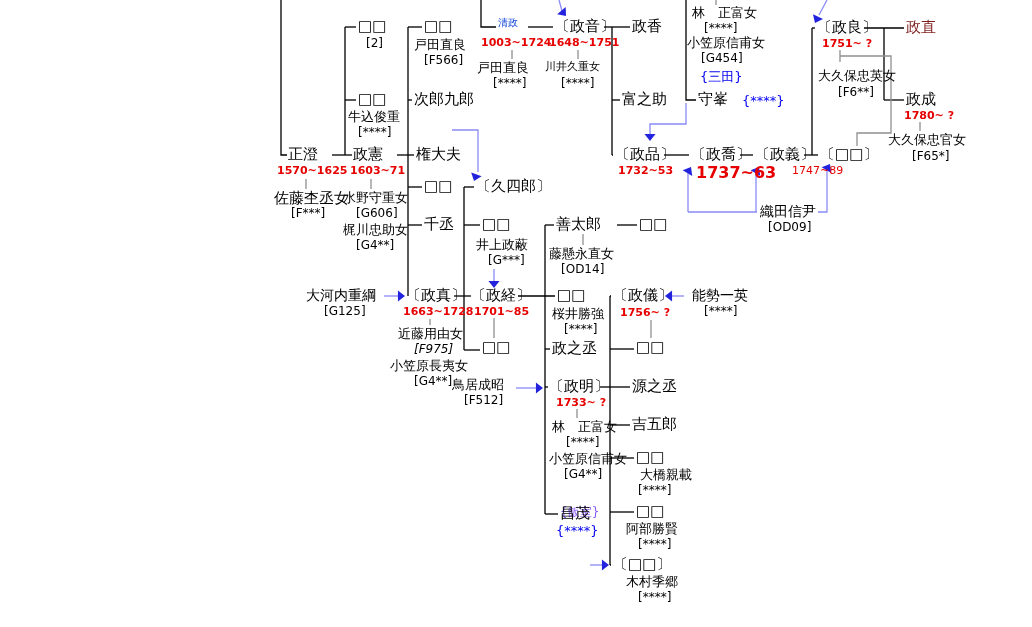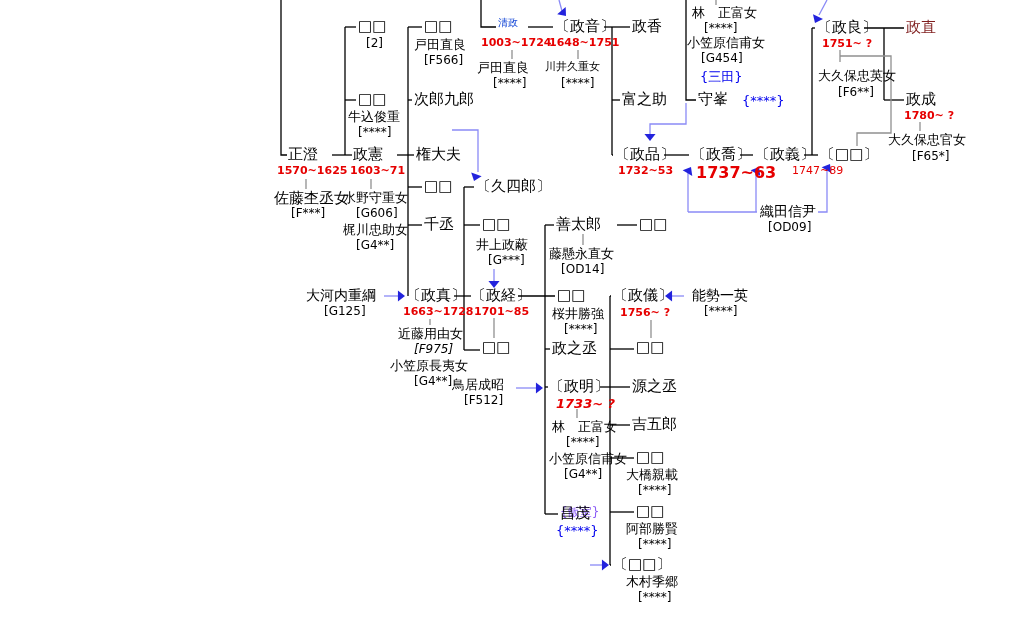--- a/index.html
+++ b/index.html
@@ -150,37 +150,37 @@
       <div class="lbl" style="left: 464px; top: 394px; color: rgb(0, 0, 0); font-size: 12px;">[F512]</div>
       <div class="lbl" style="left: 556px; top: 217px; color: rgb(0, 0, 0); font-size: 15px;">善太郎</div>
       <div class="lbl" style="left: 549px; top: 247px; color: rgb(0, 0, 0); font-size: 13px;">藤懸永直女</div>
       <div class="lbl" style="left: 561px; top: 263px; color: rgb(0, 0, 0); font-size: 12px;">[OD14]</div>
       <div class="lbl" style="left: 639px; top: 217px; color: rgb(0, 0, 0); font-size: 15px;">□□</div>
       <div class="lbl" style="left: 557px; top: 288px; color: rgb(0, 0, 0); font-size: 15px;">□□</div>
       <div class="lbl" style="left: 552px; top: 307px; color: rgb(0, 0, 0); font-size: 13px;">桜井勝強</div>
       <div class="lbl" style="left: 564px; top: 323px; color: rgb(0, 0, 0); font-size: 12px;">[****]</div>
       <div class="lbl" style="left: 552px; top: 341px; color: rgb(0, 0, 0); font-size: 15px;">政之丞</div>
       <div class="lbl" style="left: 549px; top: 379px; color: rgb(0, 0, 0); font-size: 15px;">〔政明〕</div>
-      <div class="lbl" style="left: 556px; top: 397px; color: rgb(230, 0, 0); font-size: 13px; font-weight: bold; font-style: italic;">1733~ ?</div>
+      <div class="lbl" style="left: 556px; top: 397px; color: rgb(230, 0, 0); font-size: 11px; font-weight: bold;">1733~ ?</div>
       <div class="lbl" style="left: 552px; top: 420px; color: rgb(0, 0, 0); font-size: 13px;">林　正富女</div>
       <div class="lbl" style="left: 566px; top: 436px; color: rgb(0, 0, 0); font-size: 12px;">[****]</div>
       <div class="lbl" style="left: 549px; top: 452px; color: rgb(0, 0, 0); font-size: 13px;">小笠原信甫女</div>
       <div class="lbl" style="left: 564px; top: 468px; color: rgb(0, 0, 0); font-size: 12px;">[G4**]</div>
       <div class="lbl" style="left: 560px; top: 486px; color: #8b5cf6; font-size: 12px; margin-top: 20px;">{飯室}</div>
       <div class="lbl" style="left: 560px; top: 506px; color: rgb(0, 0, 0); font-size: 15px;">昌茂</div>
       <div class="lbl" style="left: 556px; top: 524px; color: rgb(0, 0, 238); font-size: 13px;">{****}</div>
       <div class="lbl" style="left: 613px; top: 288px; color: rgb(0, 0, 0); font-size: 15px;">〔政儀〕</div>
       <div class="lbl" style="left: 620px; top: 307px; color: rgb(230, 0, 0); font-size: 11px; font-weight: bold;">1756~ ?</div>
       <div class="lbl" style="left: 692px; top: 288px; color: rgb(0, 0, 0); font-size: 14px;">能勢一英</div>
       <div class="lbl" style="left: 704px; top: 305px; color: rgb(0, 0, 0); font-size: 12px;">[****]</div>
       <div class="lbl" style="left: 636px; top: 340px; color: rgb(0, 0, 0); font-size: 15px;">□□</div>
       <div class="lbl" style="left: 632px; top: 379px; color: rgb(0, 0, 0); font-size: 15px;">源之丞</div>
       <div class="lbl" style="left: 632px; top: 417px; color: rgb(0, 0, 0); font-size: 15px;">吉五郎</div>
       <div class="lbl" style="left: 636px; top: 450px; color: rgb(0, 0, 0); font-size: 15px;">□□</div>
-      <div class="lbl" style="left: 626px; top: 468px; color: rgb(0, 0, 0); font-size: 13px;">大橋親載</div>
+      <div class="lbl" style="left: 640px; top: 468px; color: rgb(0, 0, 0); font-size: 13px;">大橋親載</div>
       <div class="lbl" style="left: 638px; top: 484px; color: rgb(0, 0, 0); font-size: 12px;">[****]</div>
       <div class="lbl" style="left: 636px; top: 504px; color: rgb(0, 0, 0); font-size: 15px;">□□</div>
       <div class="lbl" style="left: 626px; top: 522px; color: rgb(0, 0, 0); font-size: 13px;">阿部勝賢</div>
       <div class="lbl" style="left: 638px; top: 538px; color: rgb(0, 0, 0); font-size: 12px;">[****]</div>
       <div class="lbl" style="left: 613px; top: 557px; color: rgb(0, 0, 0); font-size: 15px;">〔□□〕</div>
       <div class="lbl" style="left: 626px; top: 575px; color: rgb(0, 0, 0); font-size: 13px;">木村季郷</div>
       <div class="lbl" style="left: 638px; top: 591px; color: rgb(0, 0, 0); font-size: 12px;">[****]</div>
       <div class="lbl" style="left: 498px; top: 19px; color: #1d4ed8; font-size: 10px; font-family: Liberation Mono, monospace;">清政</div>
       <div class="lbl" style="left: 481px; top: 37px; color: rgb(230, 0, 0); font-size: 11px; font-weight: bold;">1003~1724</div>
       <div class="lbl" style="left: 477px; top: 61px; color: rgb(0, 0, 0); font-size: 13px;">戸田直良</div>

